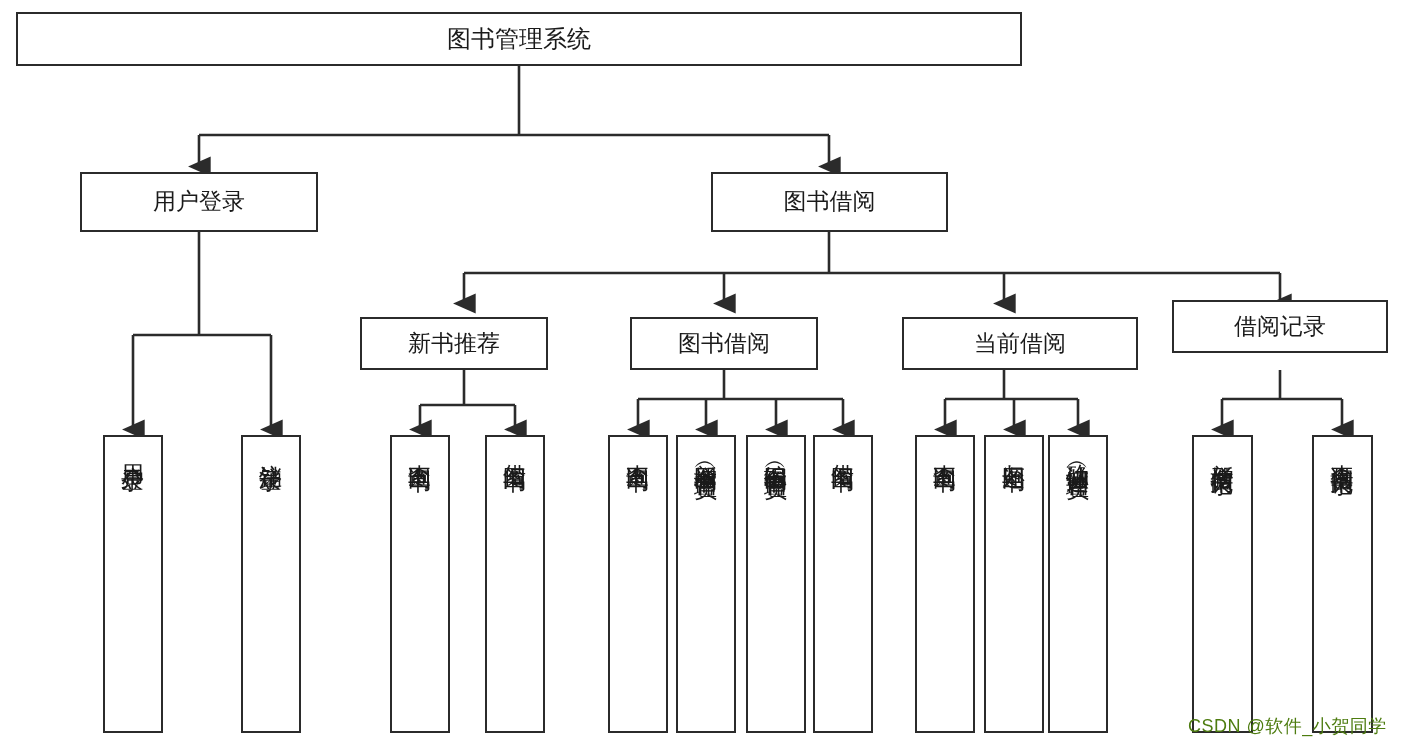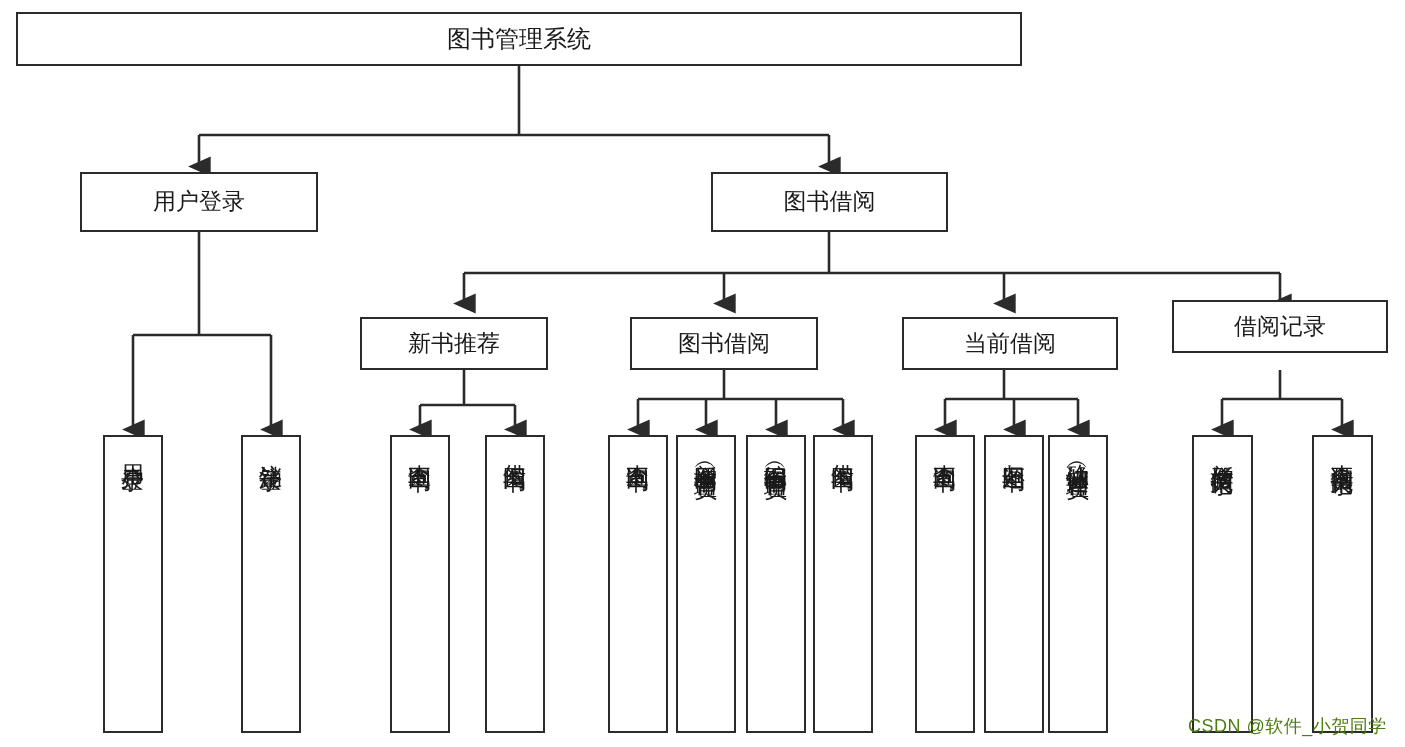--- a/index.html
+++ b/index.html
@@ -145,21 +145,21 @@
   </div>
 
   <div class="node horiz" style="left:360px; top:317px; width:188px; height:53px;">
     <span class="label">新书推荐</span>
   </div>
 
   <div class="node horiz" style="left:630px; top:317px; width:188px; height:53px;">
     <span class="label">图书借阅</span>
   </div>
 
-  <div class="node horiz" style="left:902px; top:317px; width:216px; height:53px;">
+  <div class="node horiz" style="left:902px; top:317px; width:236px; height:53px;">
     <span class="label">当前借阅</span>
   </div>
 
   <div class="node horiz" style="left:1172px; top:300px; width:216px; height:53px;">
     <span class="label">借阅记录</span>
   </div>
 
   <div class="node vert" style="left:103px; top:435px; width:60px; height:298px;">
     <span class="label">用户登录</span>
   </div>

